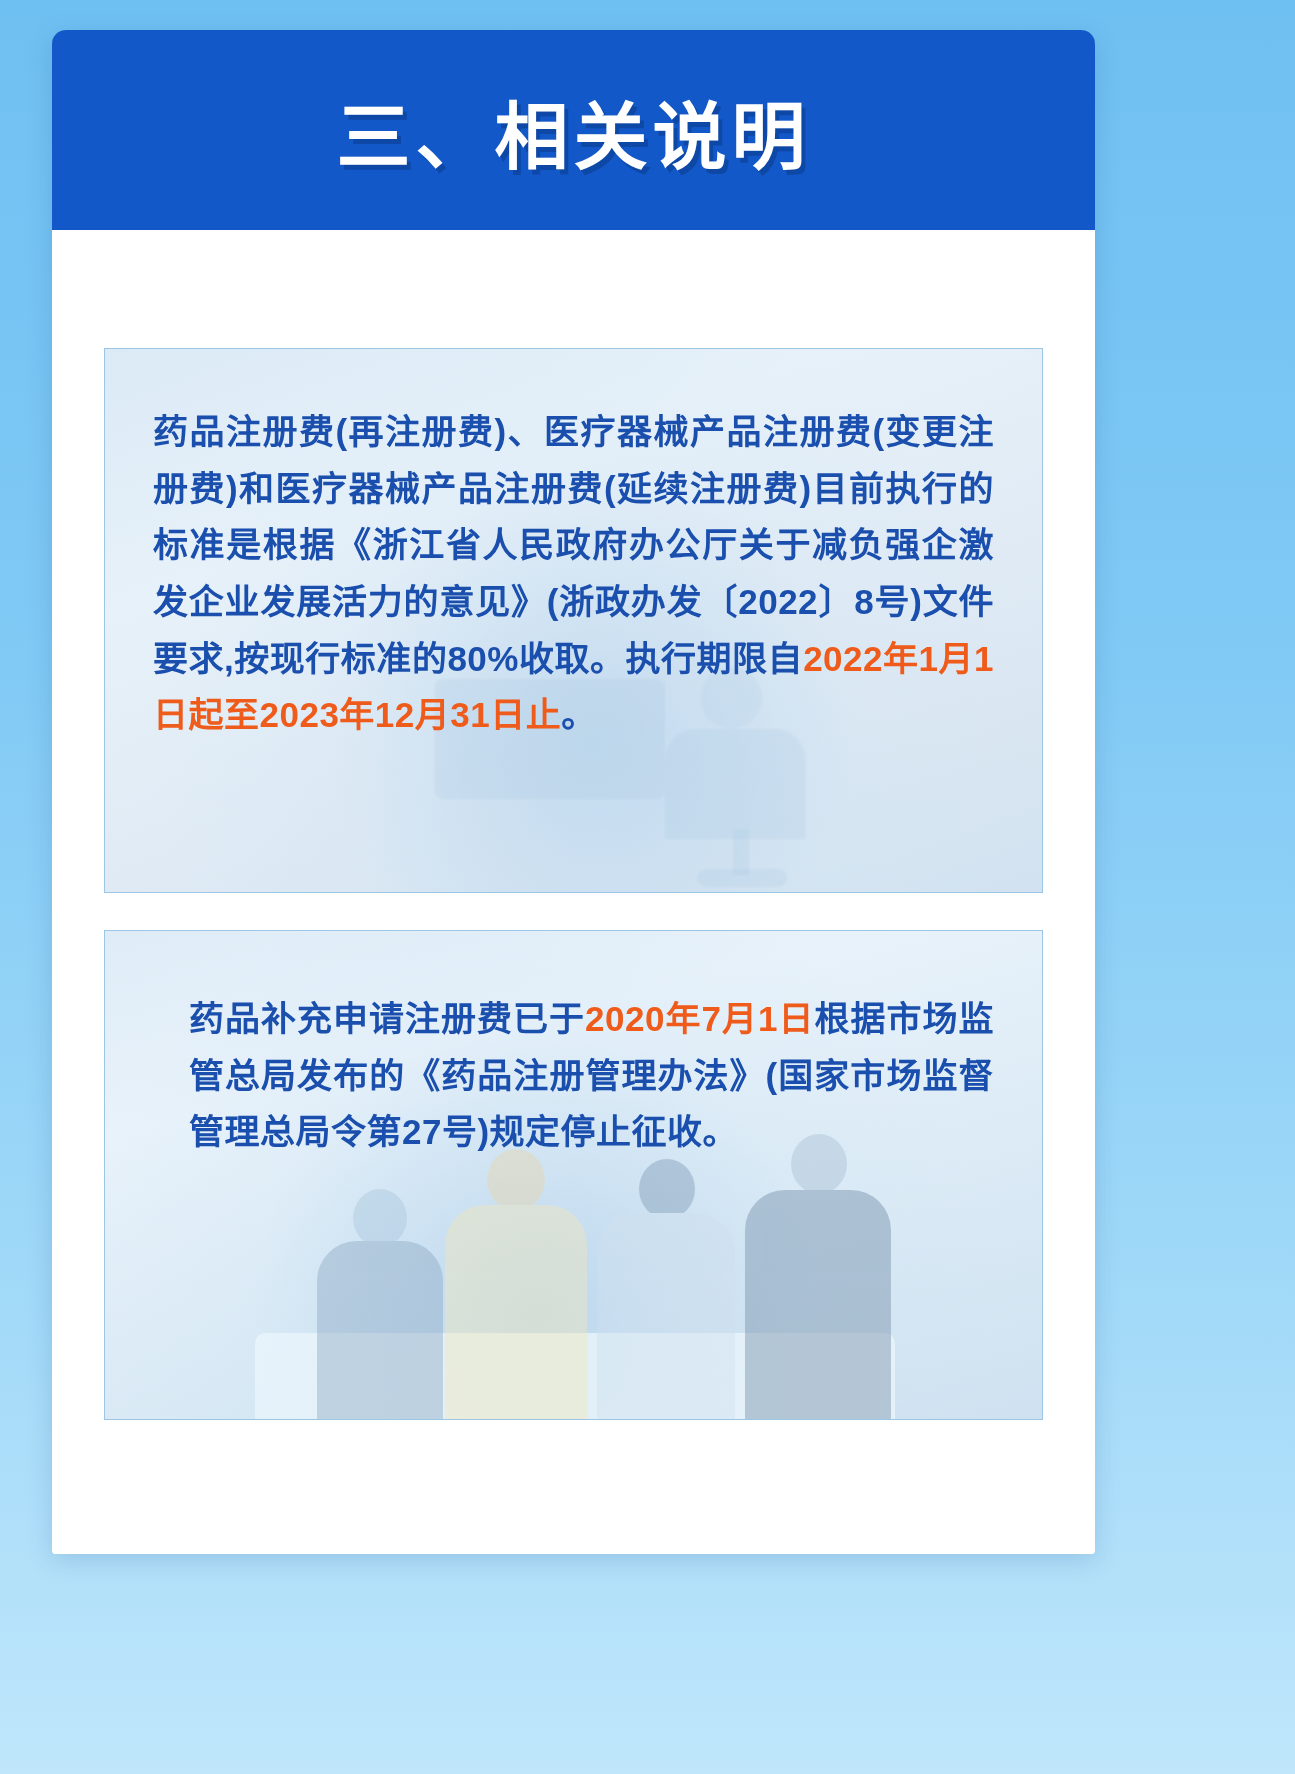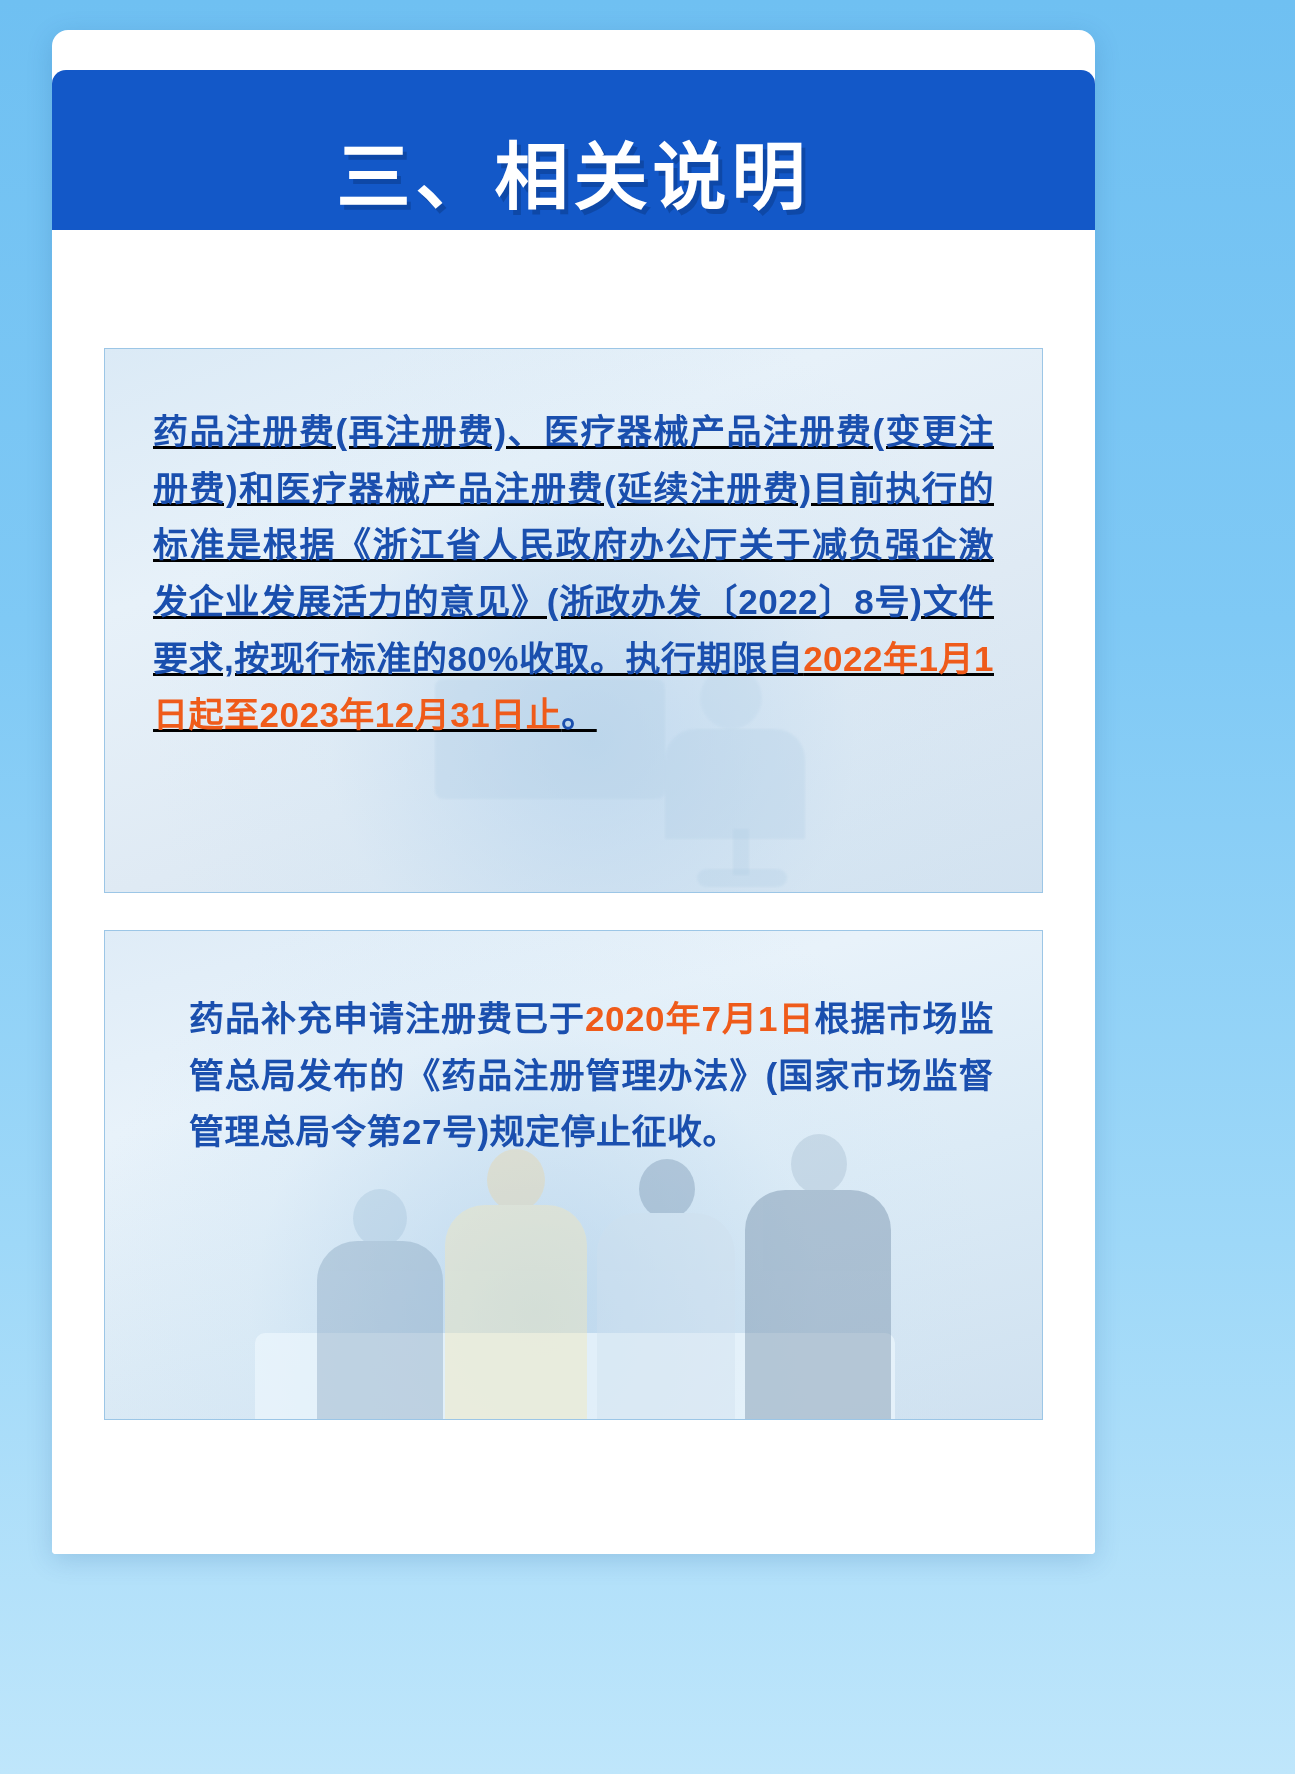--- a/index.html
+++ b/index.html
@@ -30,21 +30,20 @@
     position: absolute;
     left: 0;
     top: 0;
     width: 1043px;
     height: 200px;
     background: #1358c8;
     border-radius: 14px 14px 0 0;
     display: flex;
     align-items: center;
     justify-content: center;
-    margin-top: 40px;
   }
 
   .header-title {
     color: #ffffff;
     font-size: 74px;
     font-weight: bold;
     letter-spacing: 5px;
     text-shadow: 4px 5px 0 rgba(11, 60, 140, 0.55);
     white-space: nowrap;
   }
@@ -67,21 +66,20 @@
     box-sizing: border-box;
     overflow: hidden;
   }
 
   .card-1 {
     top: 118px;
     height: 545px;
     background:
       radial-gradient(circle at 52% 72%, rgba(170, 205, 235, 0.55) 0%, rgba(205, 228, 244, 0.18) 42%, rgba(255,255,255,0) 70%),
       linear-gradient(160deg, #dbeaf6 0%, #e7f1f9 30%, #dfeaf4 62%, #d2e2f0 100%);
-    text-decoration: underline;
   }
 
   .card-2 {
     top: 700px;
     height: 490px;
     background:
       radial-gradient(circle at 46% 78%, rgba(160, 198, 230, 0.5) 0%, rgba(205, 228, 244, 0.2) 45%, rgba(255,255,255,0) 72%),
       linear-gradient(165deg, #dfecf7 0%, #e8f2fa 28%, #dcebf6 60%, #cfe1f0 100%);
   }
 

